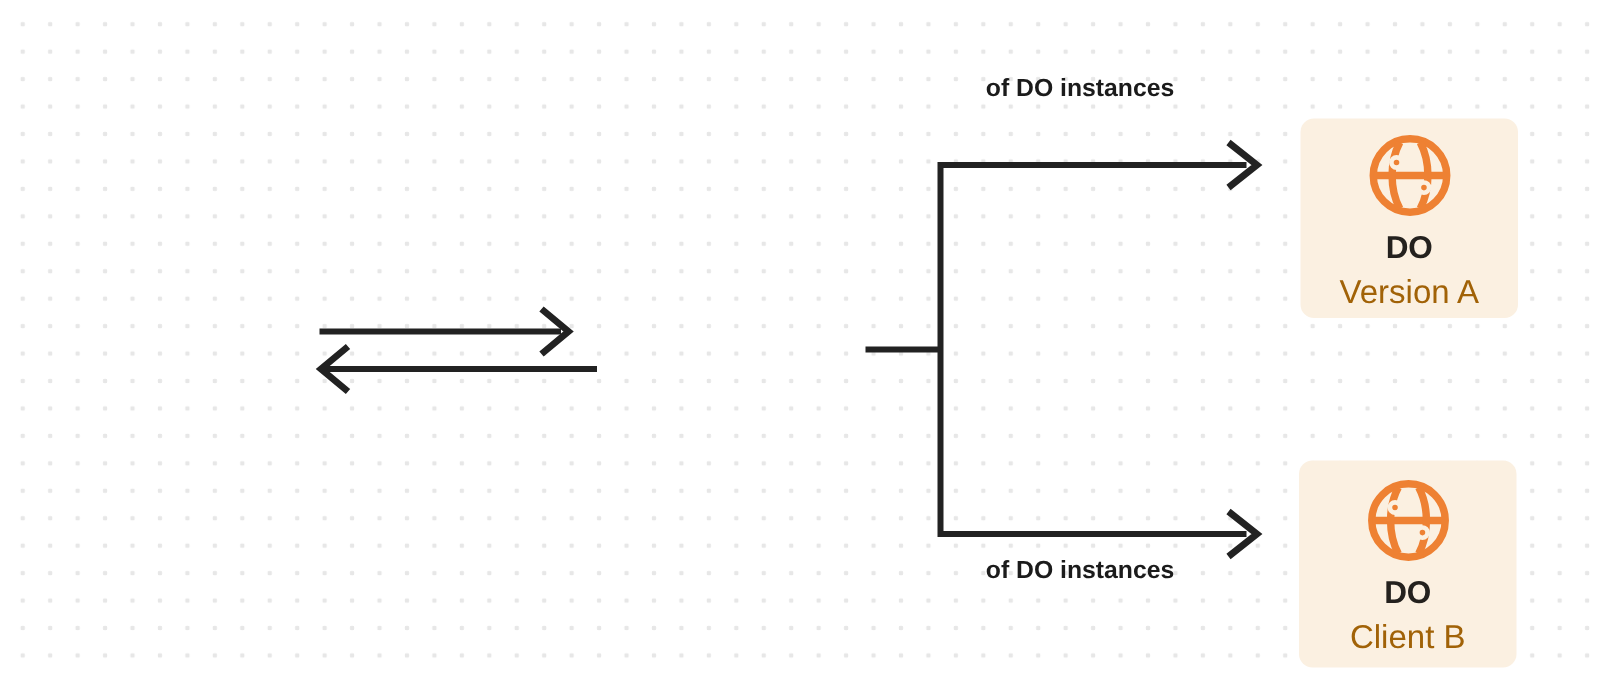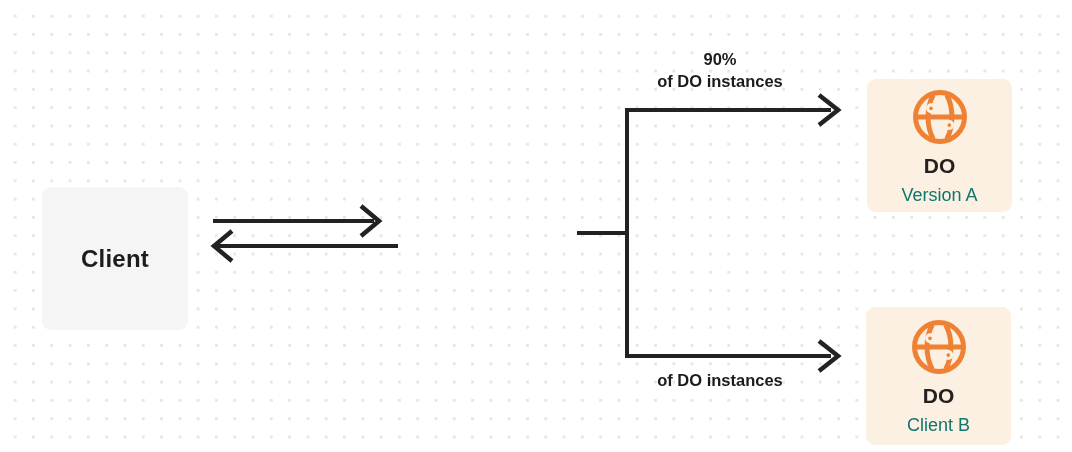--- a/index.html
+++ b/index.html
@@ -37,23 +37,23 @@
     letter-spacing: 0.2px;
   }
   .worker-box .node-label-lg { font-size: 23px; }
   .do-title {
     font-size: 21px;
     font-weight: 700;
     color: #24211e;
     line-height: 24px;
   }
   .do-subtitle {
-    font-size: 18px;
+    font-size: 22px;
     font-weight: 400;
-    color: #0f766e;
+    color: #a16207;
     line-height: 22px;
   }
   .icon-wrap { display: flex; align-items: center; justify-content: center; }
   .edge-label {
     position: absolute;
     width: 184px;
     text-align: center;
     font-size: 16.5px;
     font-weight: 700;
     color: #1b1b1b;
@@ -81,23 +81,20 @@
     <path d="M216,246 H398"></path>
     <path stroke-width="4.5" d="M232,231 L214,246 L232,261"></path>
 
     <path d="M577,233 H627"></path>
 
     <path d="M831,110 H627 V356 H831"></path>
     <path stroke-width="4.5" d="M819,95 L838,110 L819,125"></path>
     <path stroke-width="4.5" d="M819,341 L838,356 L819,371"></path>
   </svg>
 
-  <div class="node gray client-box">
-    <div class="node-label-lg">Client</div>
-  </div>
 
 
   <div class="node cream doa-box">
     <span class="icon-wrap">
       <svg width="62" height="62" viewBox="0 0 100 100">
         <g fill="none" stroke="#ee8133" stroke-width="8">
           <circle cx="50" cy="50" r="39.5"></circle>
           <path d="M11,50 H89"></path>
           <path d="M39,14.5 C28,35 28,65 39,85.5"></path>
           <path d="M61,14.5 C72,35 72,65 61,85.5"></path>
@@ -121,20 +118,19 @@
         </g>
         <circle cx="35.5" cy="36" r="5.5" fill="#ee8133" stroke="#fbf0e1" stroke-width="5"></circle>
         <circle cx="65" cy="63" r="5.5" fill="#ee8133" stroke="#fbf0e1" stroke-width="5"></circle>
       </svg>
     </span>
     <div class="do-title">DO</div>
     <div class="do-subtitle">Client B</div>
   </div>
 
   <div class="edge-label edge-label-top">
-    <div>90%</div>
     <div>of DO instances</div>
   </div>
   <div class="edge-label edge-label-bottom">
     <div>of DO instances</div>
   </div>
 
 </div>
 
 </body></html>

